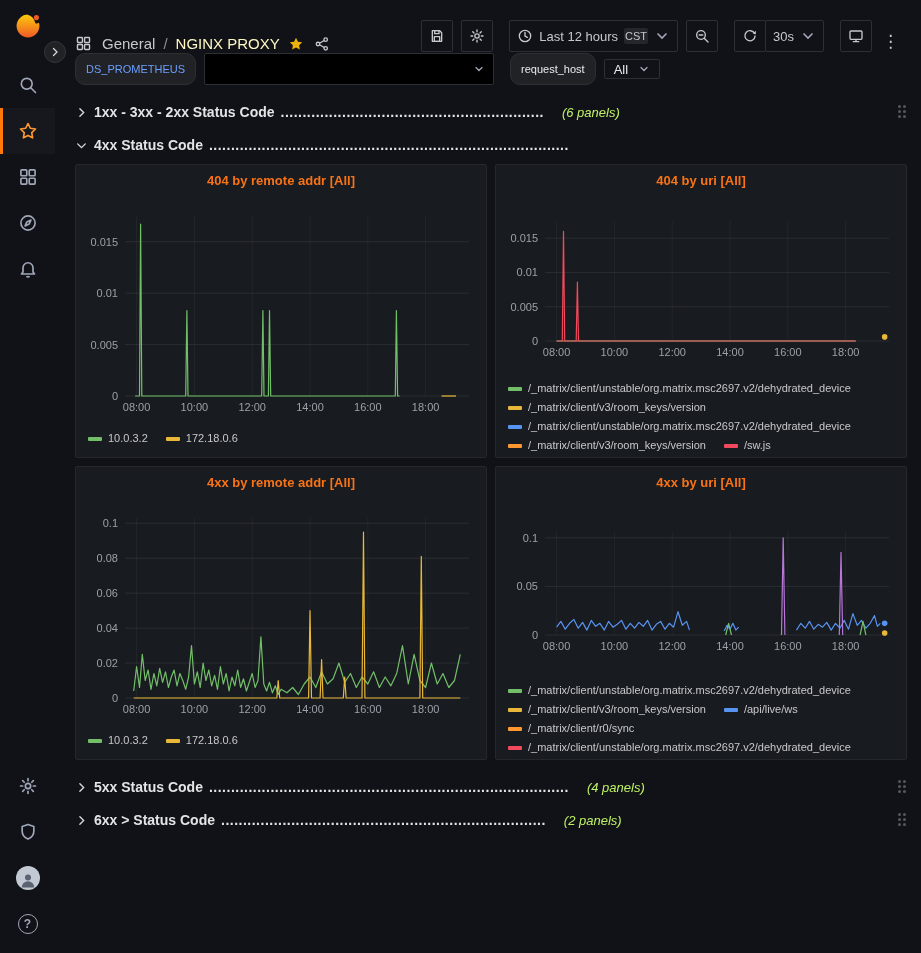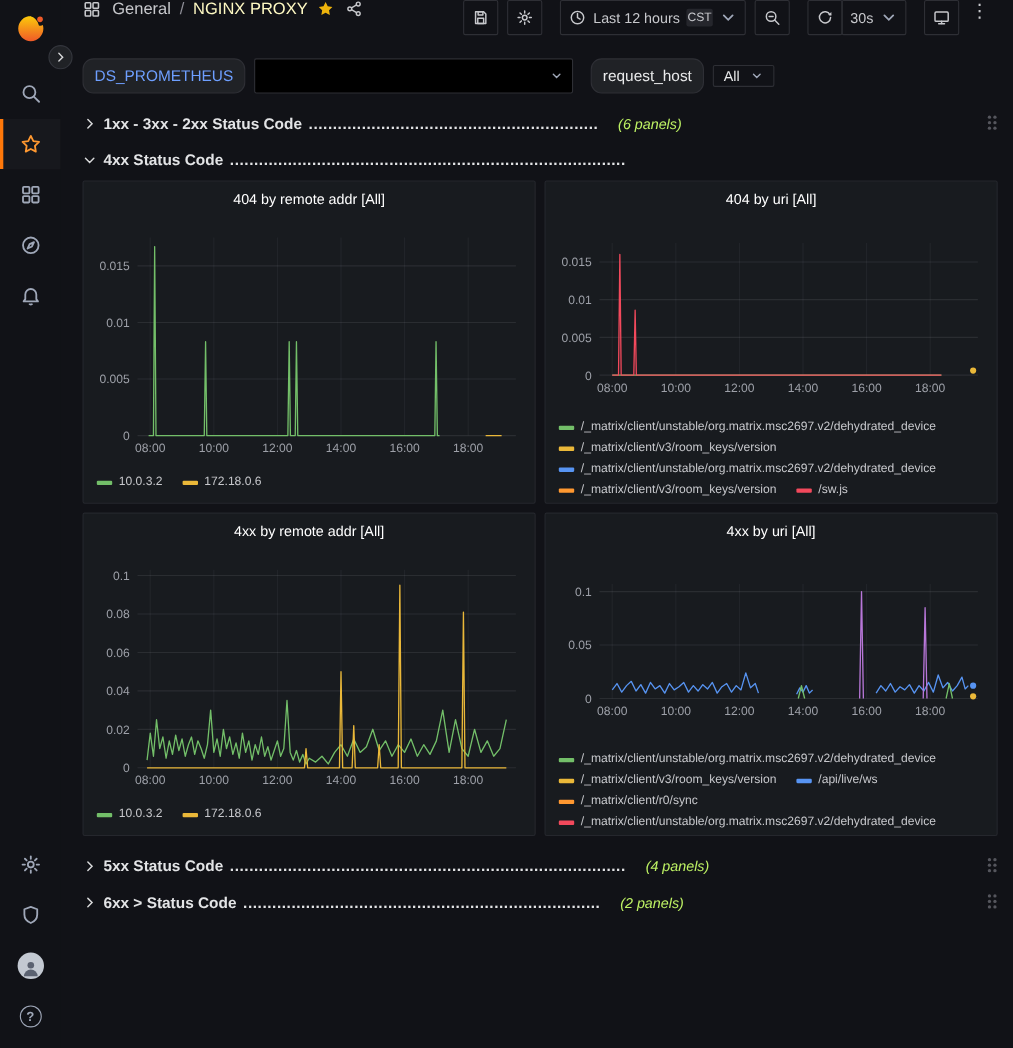--- a/index.html
+++ b/index.html
@@ -17,40 +17,40 @@
   .side-bottom{margin-top:auto;display:flex;flex-direction:column;align-items:center;padding-bottom:6px}
   .avatar-circle{width:24px;height:24px;border-radius:50%;background:#c3c9d2;display:flex;
     align-items:flex-end;justify-content:center;overflow:hidden}
   .help-circle{width:20px;height:20px;border-radius:50%;border:1.6px solid #9fa7b8;display:flex;
     align-items:center;justify-content:center;font-size:12px;font-weight:700;color:#9fa7b8}
   .expander{position:fixed;left:44px;top:41px;width:22px;height:22px;border-radius:50%;
     background:#202226;border:1px solid #34363d;color:#d8d9da;display:flex;align-items:center;
     justify-content:center;cursor:pointer;z-index:6}
   
   .main{margin-left:55px}
-  .topbar{height:52px;display:flex;align-items:flex-start;padding:0 12px 0 20px}
+  .topbar{height:52px;display:flex;align-items:flex-end;padding:0 12px 0 20px}
   .crumb-icon{color:#c7c8cc;margin-right:10px}
   .breadcrumb{display:flex;align-items:center;gap:8px;font-size:15px}
   .crumb-section{color:#c7c8cc;cursor:pointer}
   .crumb-sep{color:#8e8e97}
   .crumb-title{color:#fef9c3;cursor:pointer}
   .fav-star{color:#edb30c;margin-left:8px;cursor:pointer}
   .share-ic{color:#c7c8cc;margin-left:10px;cursor:pointer}
   .spacer{flex:1}
   .btn{height:32px;min-width:32px;border:1px solid #2e2f35;border-radius:2px;display:flex;
     align-items:center;justify-content:center;gap:6px;padding:0 7px;color:#c7c8cc;font-size:13px;
     cursor:pointer;background:transparent;white-space:nowrap}
   .btn svg{width:16px;height:16px}
   .tz-badge{font-size:11px;color:#c7c8cc;background:#25262c;border-radius:2px;padding:2px 1px}
   .mlg{margin-left:16px}.mls{margin-left:8px}.mlj{margin-left:-1px}
   .kebab{font-size:17px;color:#c7c8cc;padding:0 10px;cursor:pointer}
   
   .submenu{height:38px;display:flex;align-items:center;padding:0 12px 4px 20px}
   .varlabel{height:32px;display:flex;align-items:center;padding:0 10px;background:#202226;
-    border:1px solid #2e2f35;border-radius:10px;font-size:14px;color:#e9eaeb;cursor:pointer}
+    border:1px solid #2e2f35;border-radius:10px;font-size:11px;color:#e9eaeb;cursor:pointer}
   .ds-label{color:#6e9fff;font-weight:500}
   .black-select{width:290px;height:32px;background:#000;border:1px solid #2e2f35;border-radius:2px;
     display:flex;align-items:center;justify-content:flex-end;padding:0 8px;cursor:pointer}
   .value-select{height:20px;background:#111217;border:1px solid #2e2f35;border-radius:2px;
     display:flex;align-items:center;gap:10px;padding:0 9px;font-size:13px;color:#e9eaeb;cursor:pointer}
   .chev{color:#9fa7b8}
   
   .dashboard{padding:4px 14px 0 20px}
   .row-header{display:flex;align-items:center;height:30px;gap:6px;color:#d8d9da;cursor:pointer;margin:3px 0}
   .row-chevron{color:#d8d9da;display:flex}
@@ -58,21 +58,21 @@
   .row-dots{font-size:14px;font-weight:700;color:#e3e4e6;letter-spacing:.5px;overflow:hidden;
     white-space:nowrap;max-width:360px}
   .row-count{font-style:italic;color:#bef264;font-size:13px;margin-left:12px;white-space:nowrap}
   .drag-handle{width:9px;height:14px;position:relative;margin-left:auto;opacity:.55;cursor:grab}
   .drag-handle::before{content:"";position:absolute;left:0;top:0;width:3px;height:3px;border-radius:50%;
     background:#8e8e97;box-shadow:0 5px 0 #8e8e97,0 10px 0 #8e8e97,5px 0 0 #8e8e97,5px 5px 0 #8e8e97,5px 10px 0 #8e8e97}
   .panel-grid{display:grid;grid-template-columns:1fr 1fr;gap:8px;margin:4px 0 12px}
   .panel{background:#181b1f;border:1px solid #25272d;border-radius:2px;height:294px;display:flex;
     flex-direction:column;padding:0 8px 6px;overflow:hidden}
   .panel-title{height:30px;display:flex;align-items:center;justify-content:center;font-size:13px;
-    font-weight:400;color:#ffffff;cursor:pointer}
+    font-weight:700;color:#f97316;cursor:pointer}
   .chart-wrap{flex:1;display:flex;align-items:center;justify-content:center;min-height:0}
   text.tick{fill:#9da0a8;font-size:11px;font-family:"Liberation Sans","DejaVu Sans",sans-serif}
   .legend{overflow:hidden;padding-left:4px}
   .legend-short{height:22px}
   .legend-tall{height:72px}
   .legend-row{display:flex;gap:18px;height:19px;line-height:19px;align-items:center}
   .legend-item{display:flex;align-items:center;gap:6px;font-size:11px;color:#c7c8cc;
     white-space:nowrap;cursor:pointer}
   .swatch{width:14px;height:4px;border-radius:1px;display:inline-block;flex:none}
 </style>

